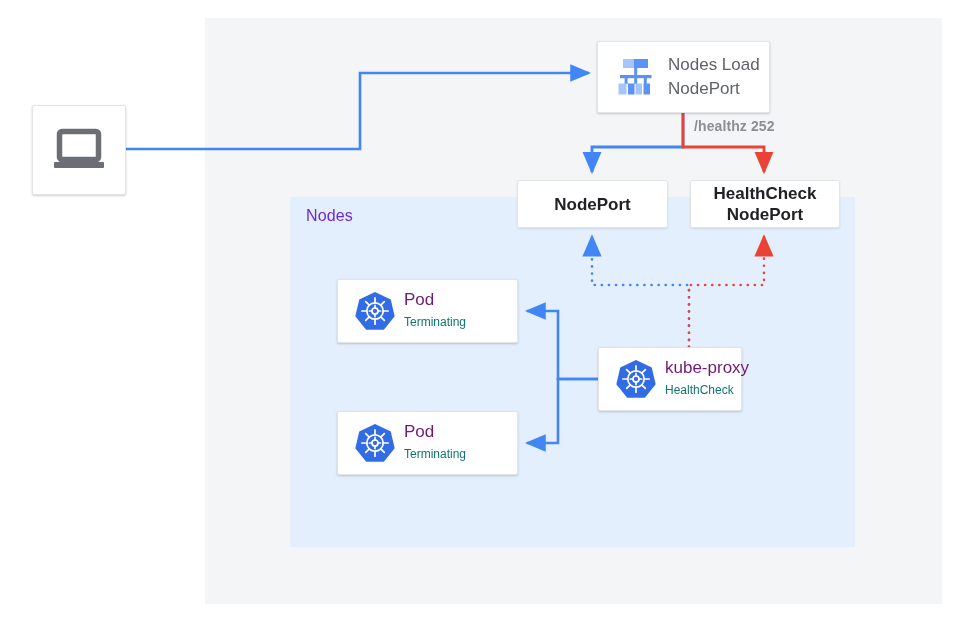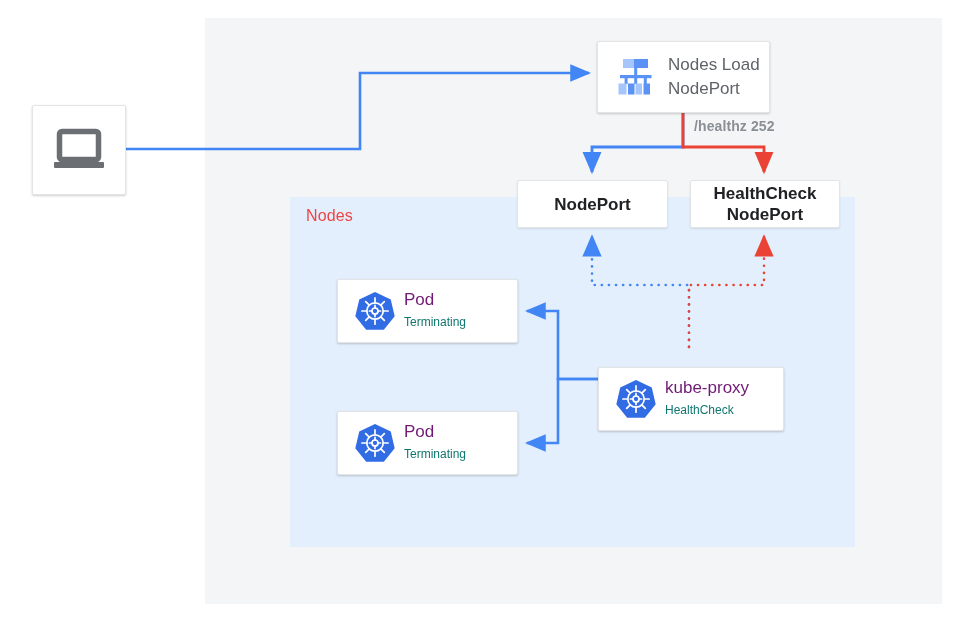--- a/index.html
+++ b/index.html
@@ -32,21 +32,21 @@
     top: 197px;
     width: 565px;
     height: 350px;
     background: #e3effc;
   }
   .panel-nodes-label {
     position: absolute;
     left: 306px;
     top: 207px;
     font-size: 16px;
-    color: #ef4444;
+    color: #6d28d9;
     letter-spacing: 0.1px;
   }
   .card {
     position: absolute;
     background: #ffffff;
     border: 1px solid #e3e4e6;
     border-radius: 2px;
     box-shadow: 0 1px 2px rgba(60,64,67,0.18), 0 1px 3px rgba(60,64,67,0.08);
     box-sizing: border-box;
   }
@@ -131,23 +131,22 @@
 
   
   #pod-1-card { left: 337px; top: 279px; width: 181px; height: 64px; }
   #pod-2-card { left: 337px; top: 411px; width: 181px; height: 64px; }
   #pod-1-card .card-icon, #pod-2-card .card-icon { width: 58px; margin-left: 8px; }
 
   
   #kubeproxy-card {
     left: 598px;
     top: 347px;
-    width: 186px;
+    width: 144px;
     height: 64px;
-    margin-top: 20px;
   }
   #kubeproxy-card .card-icon { width: 58px; margin-left: 8px; }
 
   .healthz-label {
     position: absolute;
     left: 694px;
     top: 118px;
     font-size: 14px;
     font-weight: bold;
     color: #8a8f94;

